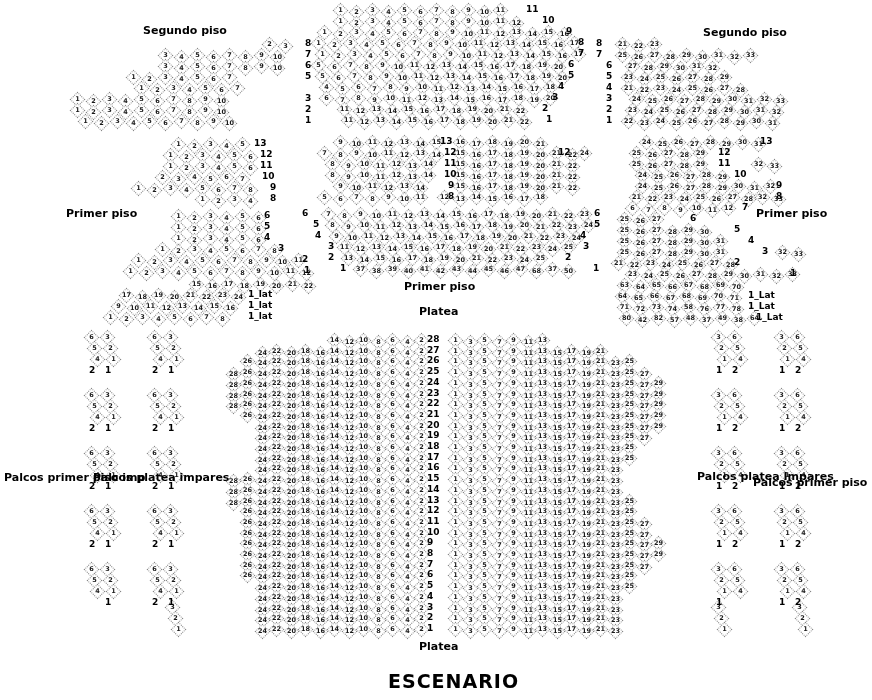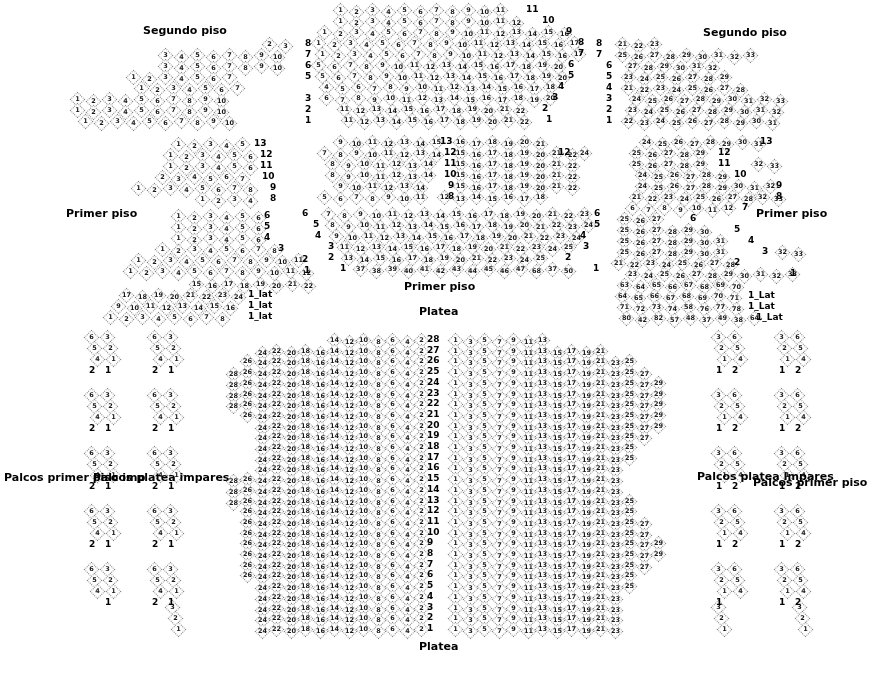--- a/index.html
+++ b/index.html
@@ -15,20 +15,21 @@
         white-space:nowrap;z-index:4;}
   .palco-label{position:absolute;font-size:9px;font-weight:bold;color:#000;z-index:3;}
   #stage-label{position:absolute;left:388px;top:670px;font-size:19px;font-weight:bold;
         color:#000;letter-spacing:1px;z-index:4;}
   .section{position:absolute;left:0;top:0;width:0;height:0;}
 </style>
 </head>
 <body>
 
 <div id="map">
+  <div id="stage-label">ESCENARIO</div>
 <div class="free-label" style="left: 143px; top: 24px;">Segundo piso</div>
     <div class="free-label" style="left: 703px; top: 26px;">Segundo piso</div>
     <div class="free-label" style="left: 66px; top: 207px;">Primer piso</div>
     <div class="free-label" style="left: 404px; top: 280px;">Primer piso</div>
     <div class="free-label" style="left: 756px; top: 207px;">Primer piso</div>
     <div class="free-label" style="left: 419px; top: 305px;">Platea</div>
     <div class="free-label" style="left: 419px; top: 640px;">Platea</div>
     <div class="free-label" style="left: 4px; top: 471px;">Palcos primer piso imp</div>
     <div class="free-label" style="left: 93px; top: 471px;">Palcos platea impares</div>
     <div class="free-label" style="left: 697px; top: 470px;">Palcos platea Impares</div>

